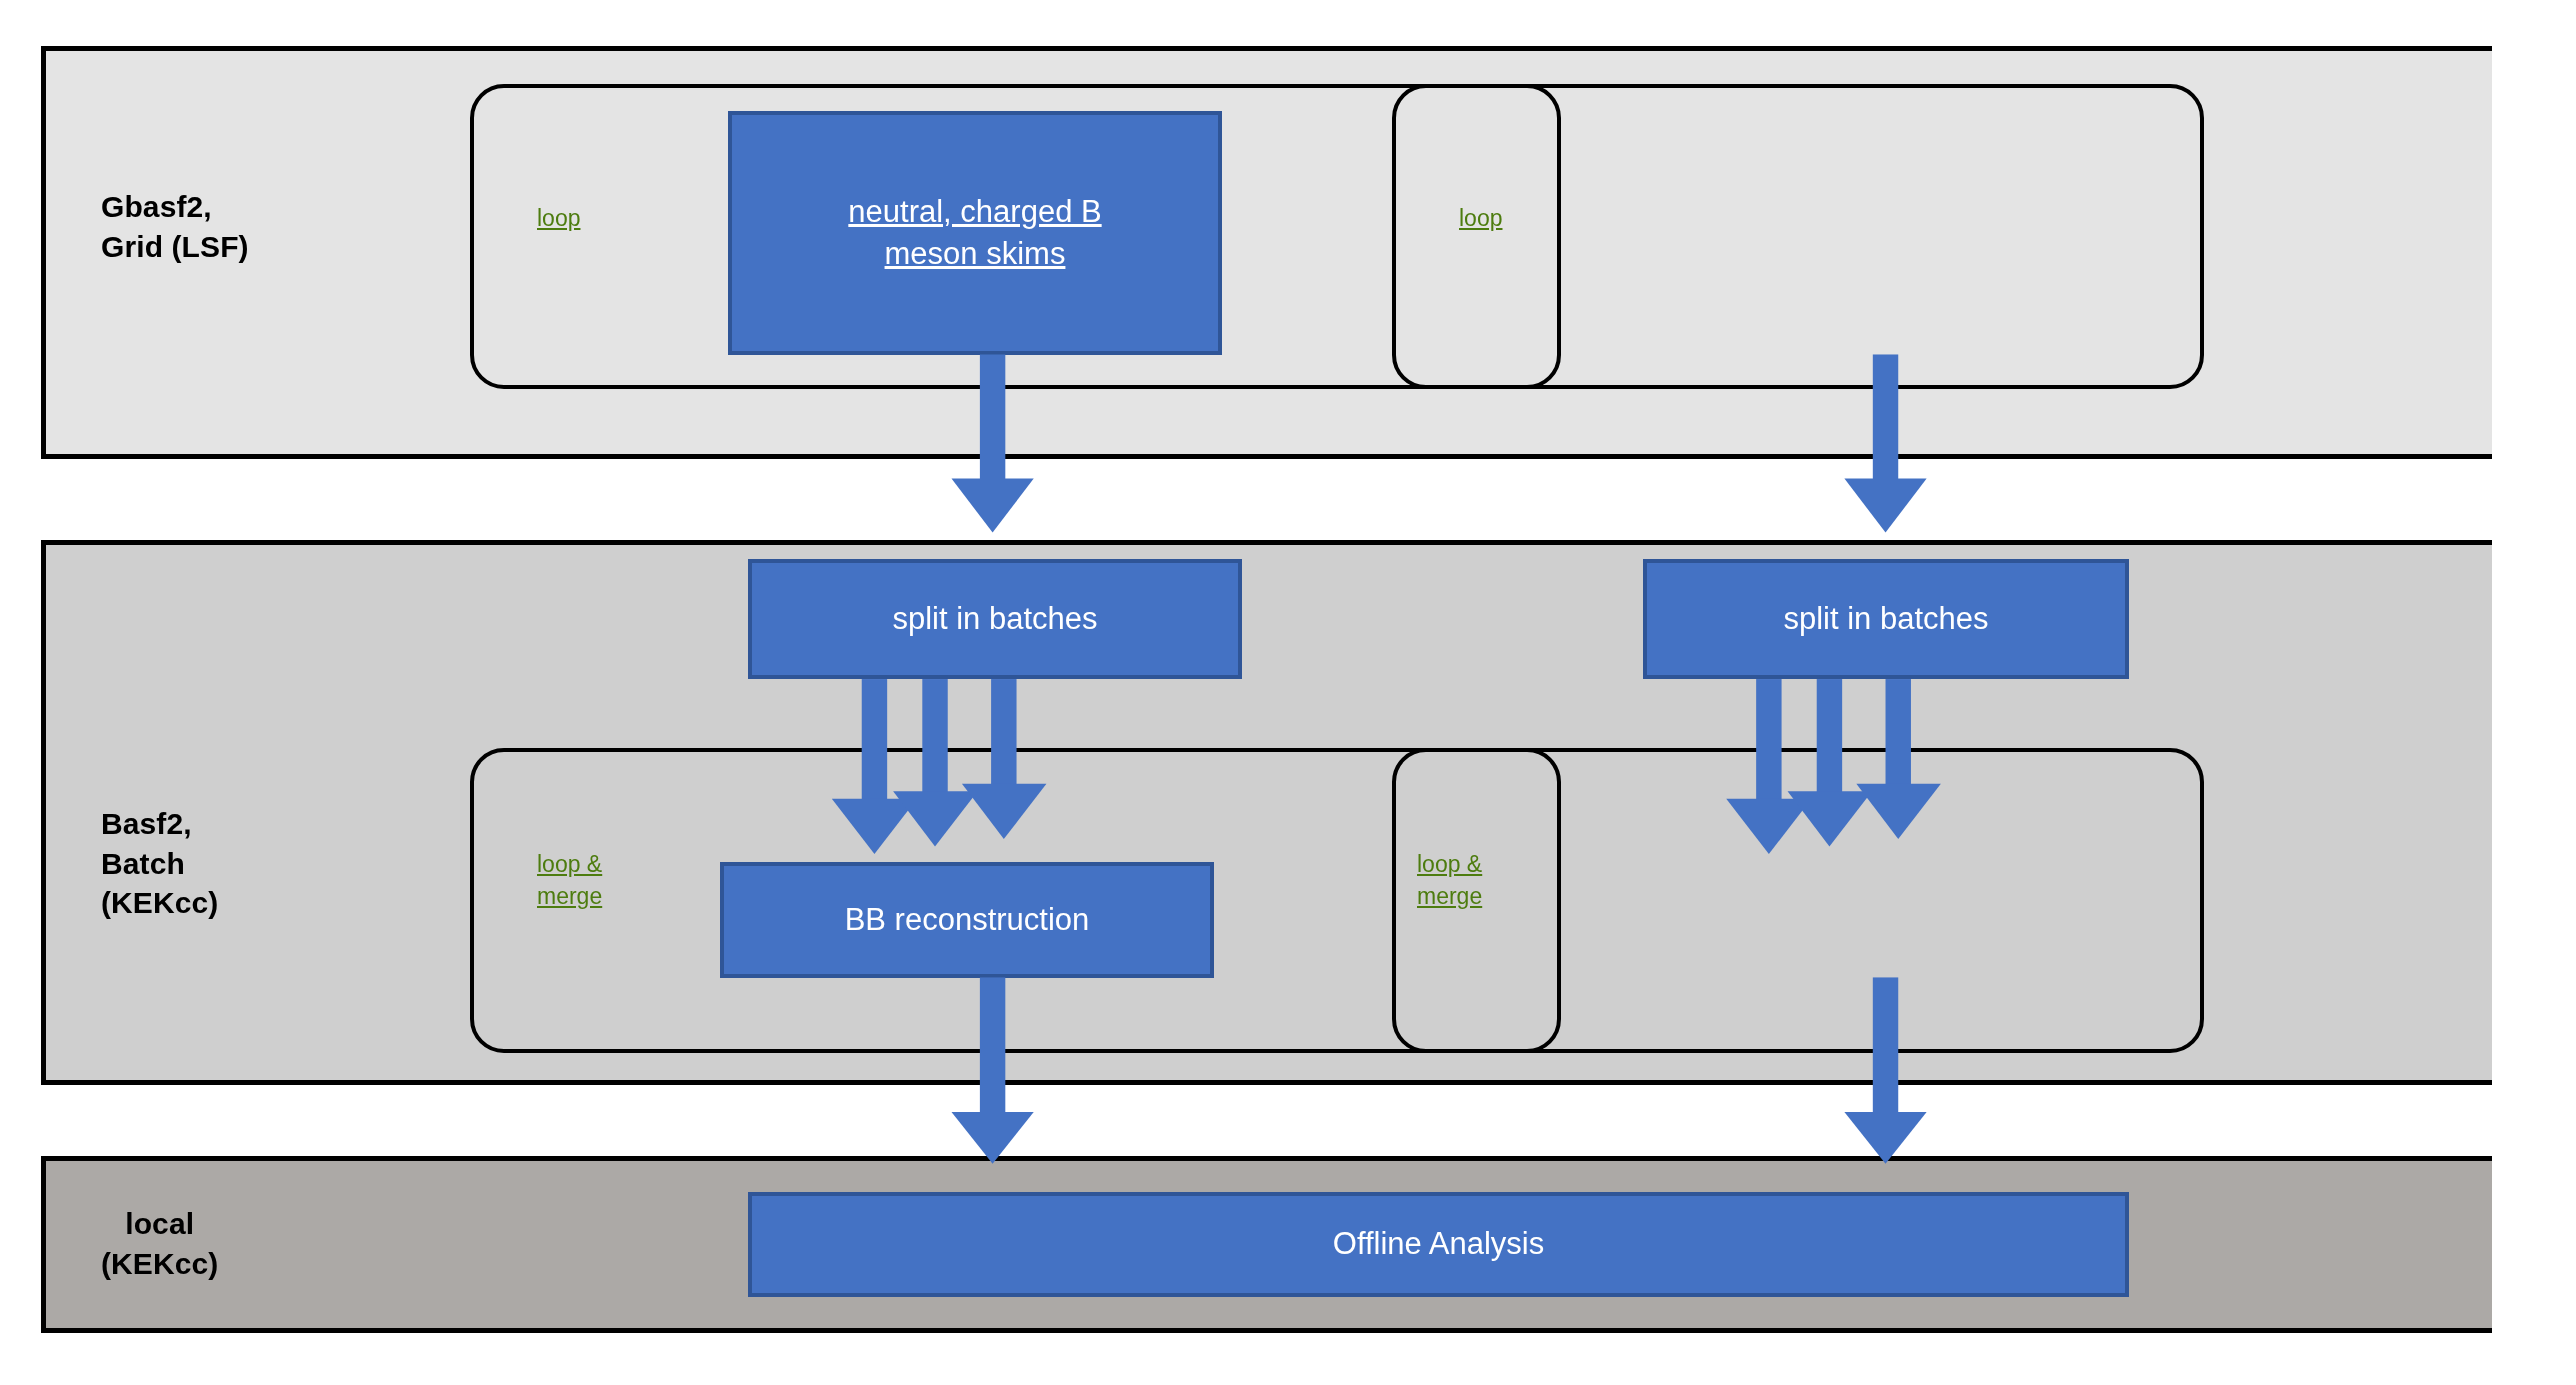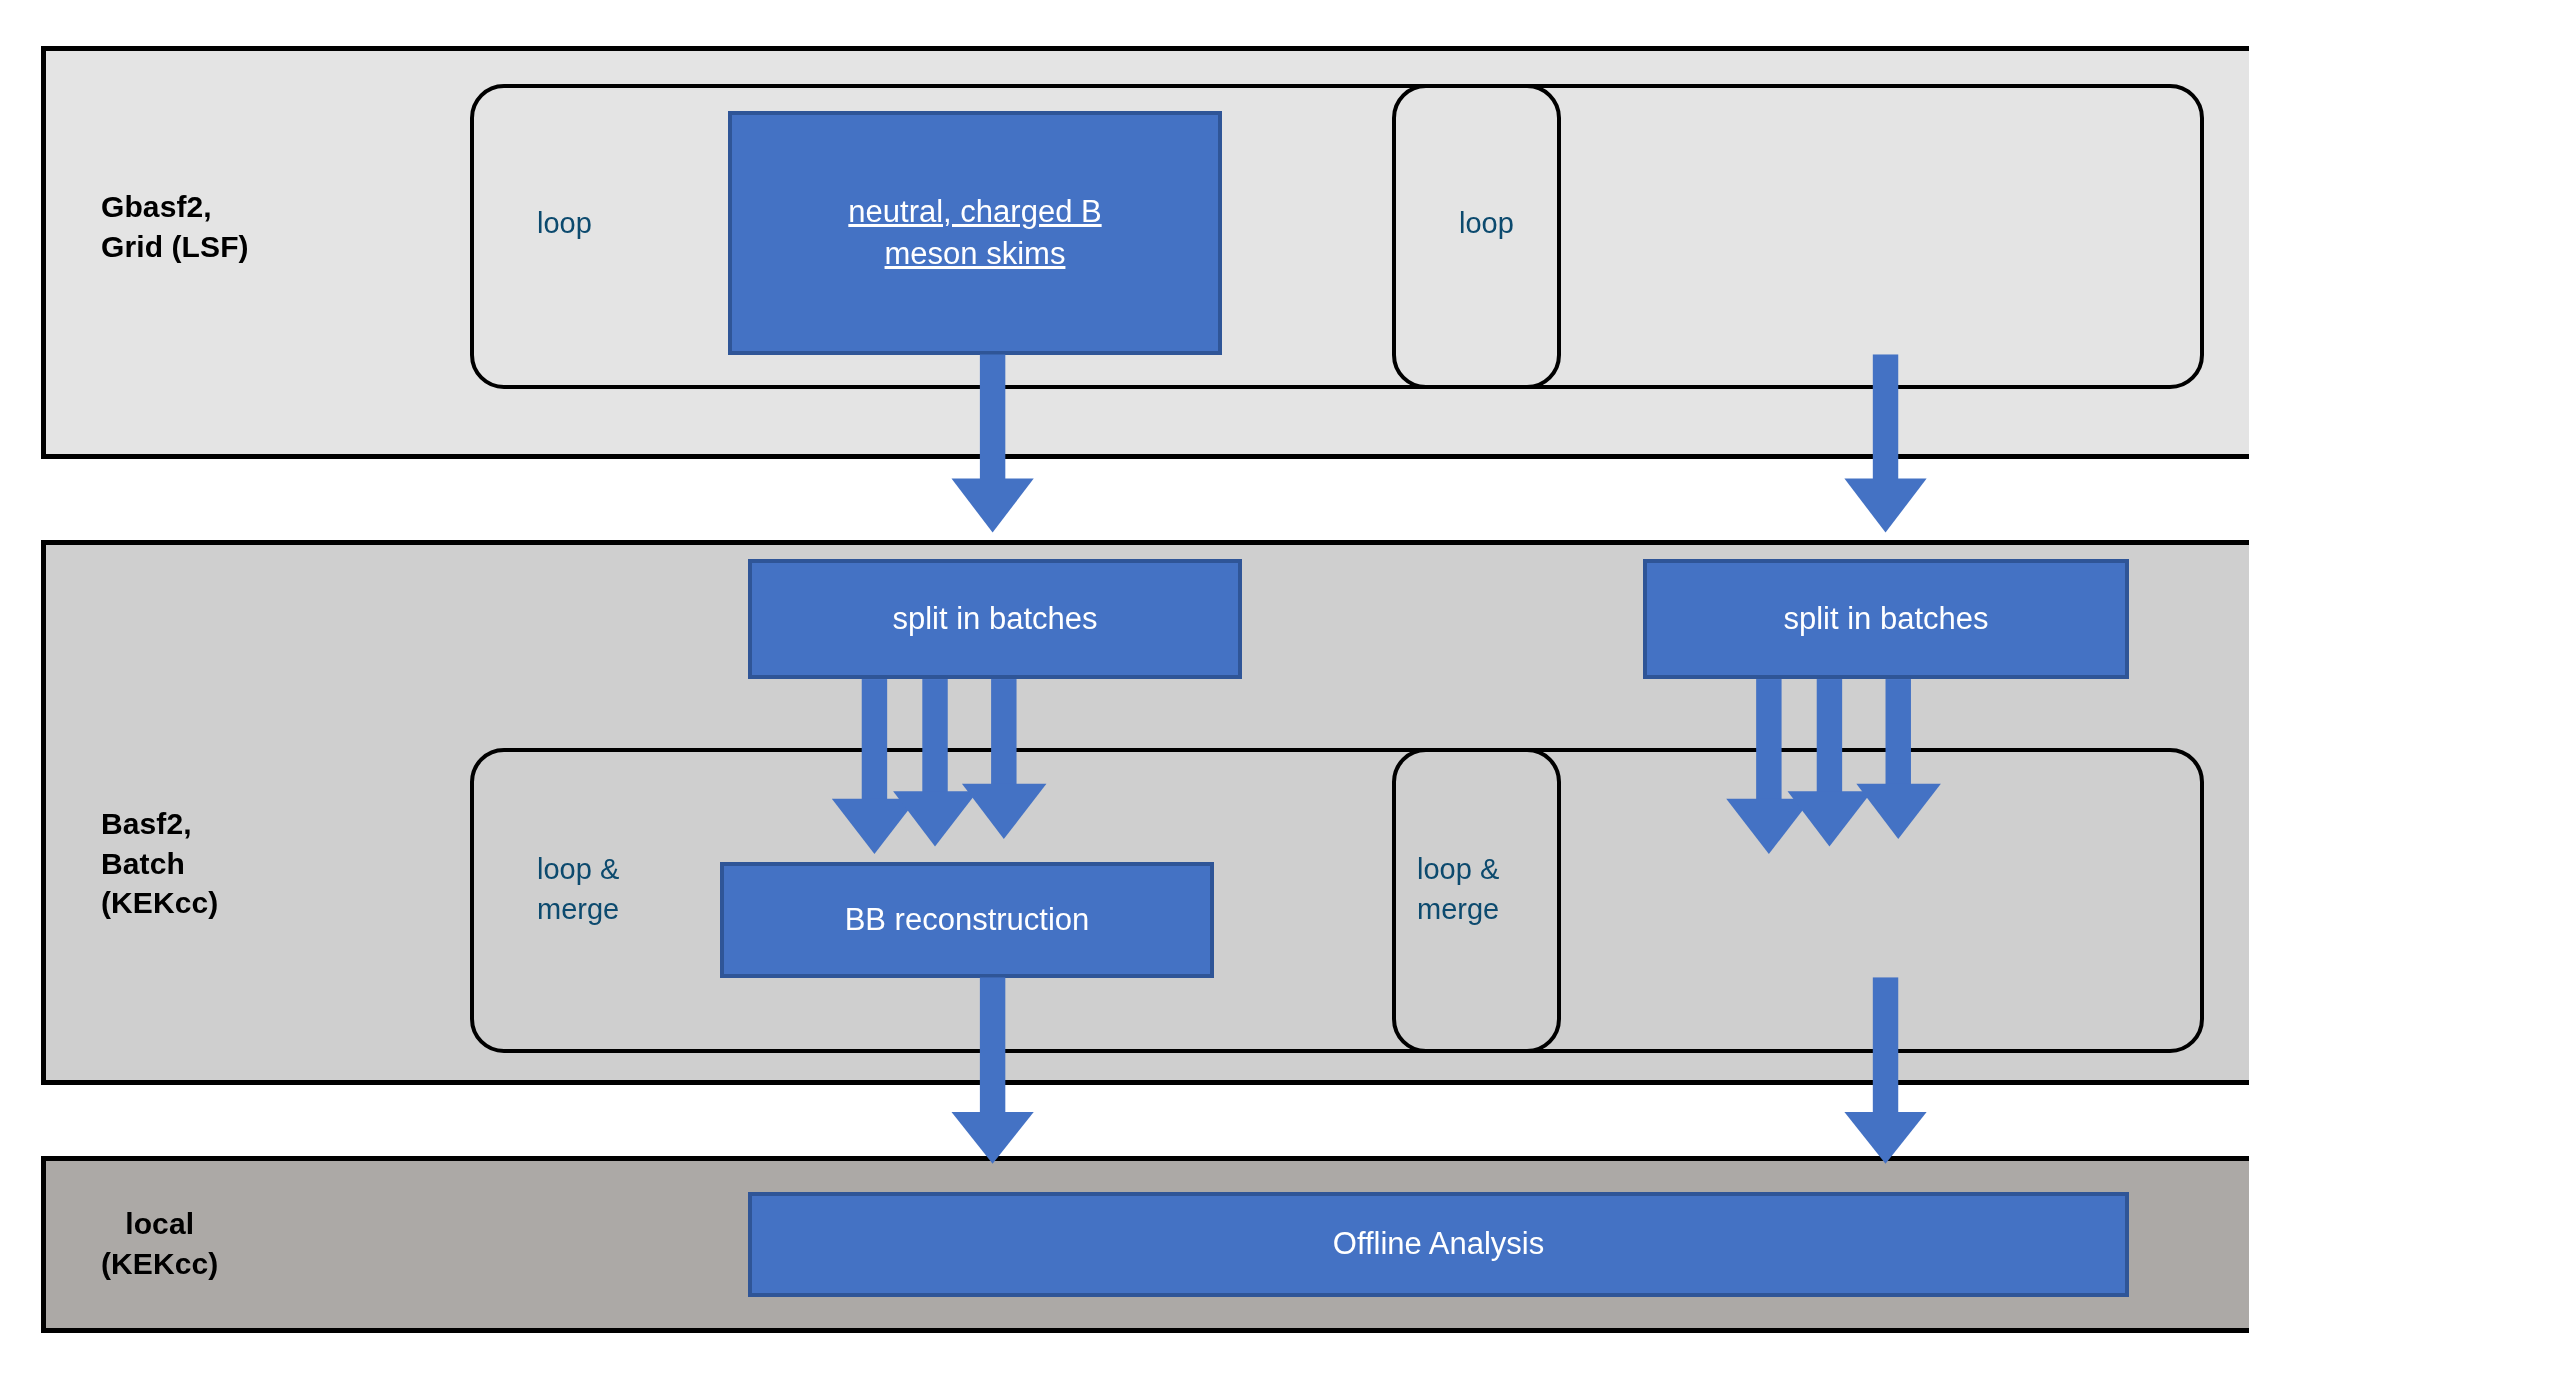--- a/index.html
+++ b/index.html
@@ -5,21 +5,21 @@
   html, body {
     margin: 0;
     padding: 0;
     background: #ffffff;
   }
   body {
     font-family: "Liberation Sans", sans-serif;
   }
   #canvas {
     position: relative;
-    width: 2249px;
+    width: 2492px;
     height: 1385px;
     background: #ffffff;
     overflow: hidden;
     border-radius: 26px;
   }
 
   
   .band {
     position: absolute;
     border: 5.2px solid #000000;
@@ -50,24 +50,25 @@
     box-sizing: border-box;
     background: transparent;
   }
   #loop-bb-top { left: 470px;  top: 84px;  width: 1091px; height: 305px; }
   #loop-qq-top { left: 1392px; top: 84px;  width: 812px; height: 305px; }
   #loop-bb-mid { left: 470px;  top: 748px; width: 1091px; height: 305px; }
   #loop-qq-mid { left: 1392px; top: 748px; width: 812px; height: 305px; }
 
   .loop-label {
     position: absolute;
-    color: #0c4a6e;
-    font-size: 29px;
+    color: #4d7c0f;
+    font-size: 23px;
     line-height: 1.38;
     white-space: pre-line;
+    text-decoration: underline;
   }
   #loop-label-bb-top { left: 537px;  top: 203px; }
   #loop-label-qq-top { left: 1459px; top: 203px; }
   #loop-label-bb-mid { left: 537px;  top: 849px; }
   #loop-label-qq-mid { left: 1417px; top: 849px; }
 
   
   .blue-box {
     position: absolute;
     background: #4472C4;

